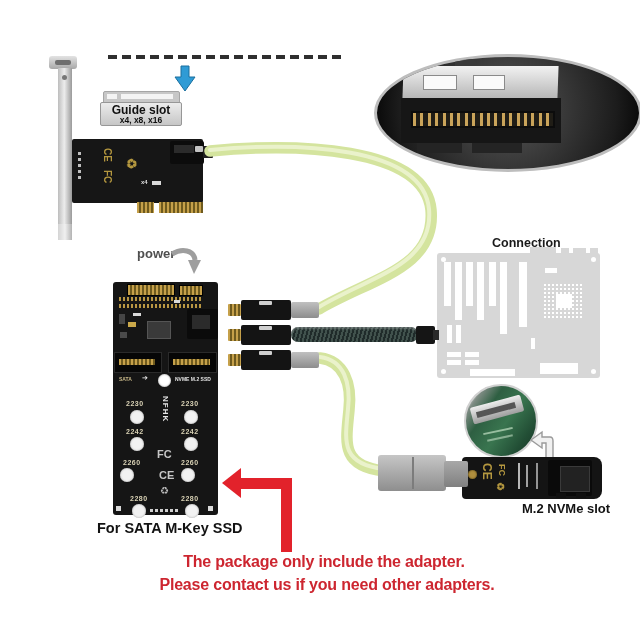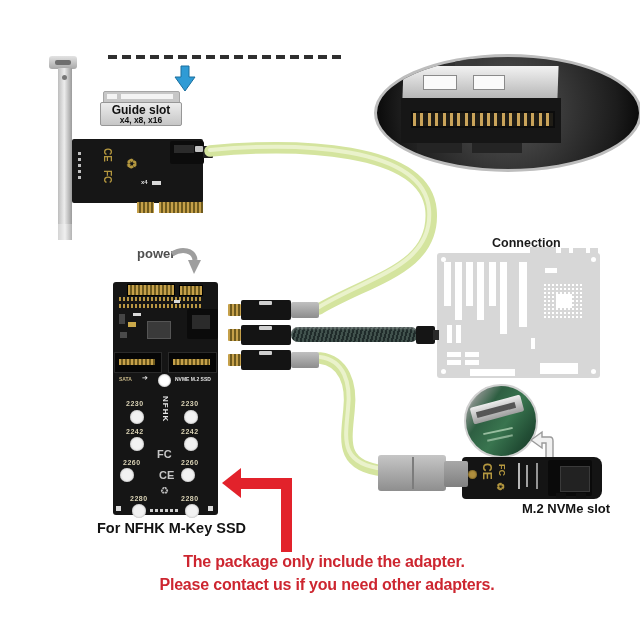--- a/index.html
+++ b/index.html
@@ -205,17 +205,17 @@
   <div class="abs boot" style="left:291px;top:352px;width:28px;height:16px;"></div>
 
   <div class="abs" style="left:378px;top:455px;width:68px;height:36px;background:linear-gradient(180deg,#c6c6c6,#8e8e8e);border-radius:3px;"></div>
   <div class="abs" style="left:444px;top:461px;width:24px;height:26px;background:linear-gradient(180deg,#a8a8a8,#808080);border-radius:2px;"></div>
   <div class="abs" style="left:412px;top:457px;width:2px;height:32px;background:#7c7c7c;"></div>
 
   <div class="abs" style="left:222px;top:468px;width:0;height:0;border-top:15px solid transparent;border-bottom:15px solid transparent;border-right:19px solid #e2222b;"></div>
   <div class="abs" style="left:239px;top:478px;width:53px;height:11px;background:#e2222b;"></div>
   <div class="abs" style="left:281px;top:478px;width:11px;height:74px;background:#e2222b;"></div>
 
-  <div class="abs" style="left:97px;top:520px;font-size:14.5px;font-weight:bold;color:#121212;">For NFHK M-Key SSD</div>
+  <div class="abs" style="left:97px;top:520px;font-size:14.5px;font-weight:bold;color:#121212;">For SATA M-Key SSD</div>
   <div class="abs" style="left:0;top:553px;width:648px;text-align:center;font-size:16px;font-weight:bold;letter-spacing:-.2px;color:#cd2630;">The package only include the adapter.</div>
   <div class="abs" style="left:0;top:576px;width:654px;text-align:center;font-size:16px;font-weight:bold;letter-spacing:-.2px;color:#cd2630;">Please contact us if you need other adapters.</div>
 
 </div>
 
 </body></html>

